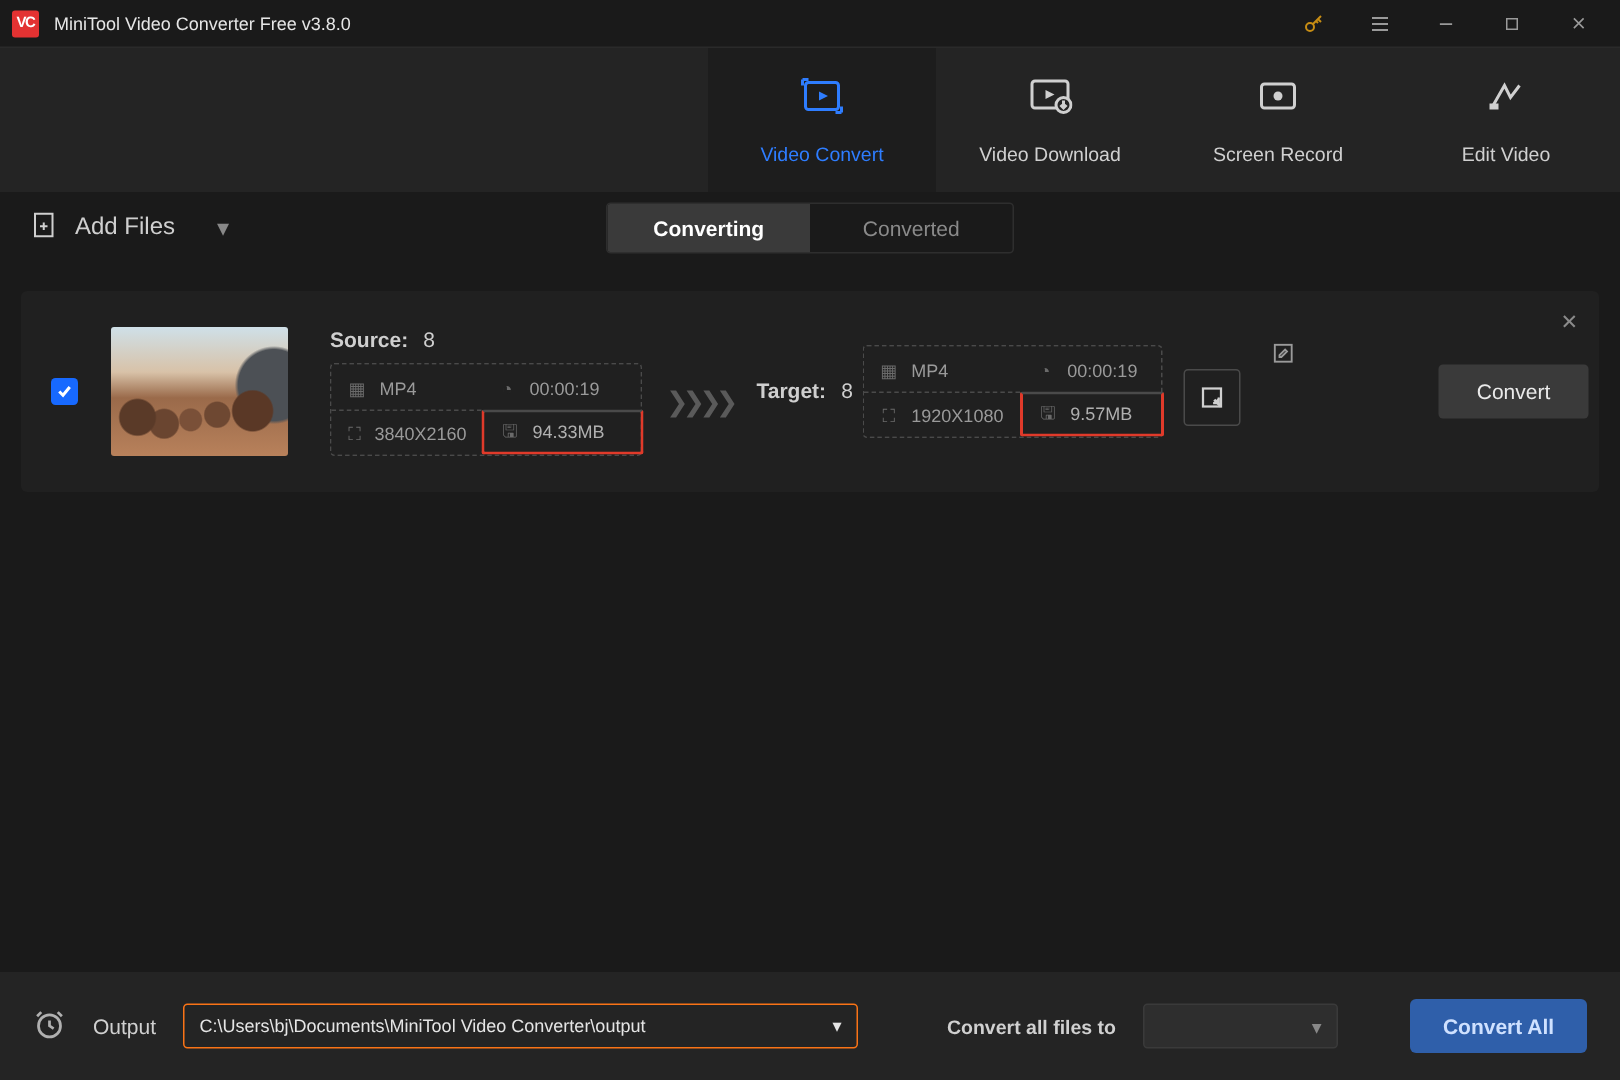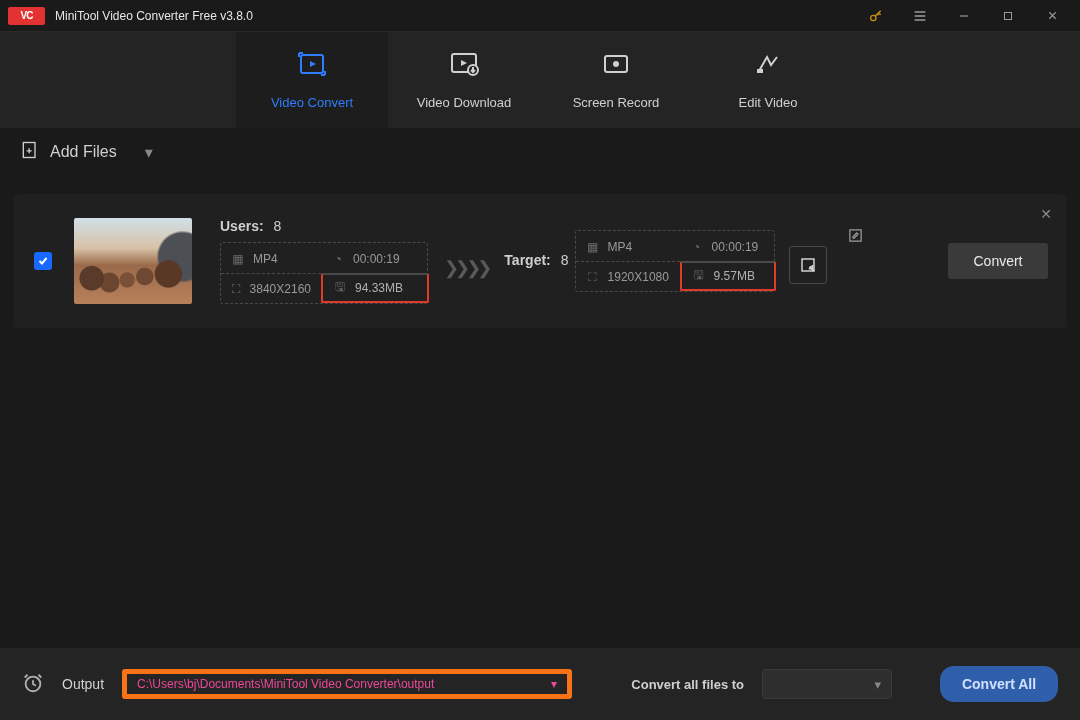--- a/index.html
+++ b/index.html
@@ -16,39 +16,39 @@
   
   .titlebar {
     height: 32px;
     background: #1a1a1a;
     border-bottom: 1px solid #2a2a2a;
     display: flex;
     align-items: center;
     padding: 0 6px 0 8px;
   }
   .app-logo {
-    width: 37px; height: 18px; background: #e33232; border-radius: 2px;
+    width: 18px; height: 18px; background: #e33232; border-radius: 2px;
     display: flex; align-items: center; justify-content: center;
     color: #fff; font-size: 10px; font-weight: bold; letter-spacing: -1px;
     margin-right: 10px;
   }
   .app-title { color: #e6e6e6; font-size: 12px; flex: 1; }
   .titlebar-btn {
     width: 44px; height: 30px; display: flex; align-items: center; justify-content: center;
     cursor: pointer; color: #9a9a9a;
   }
   .key-icon { color: #c78d14; }
 
   
   .main-tabs {
     height: 96px;
     background: #242424;
     display: flex;
     align-items: stretch;
-    justify-content: center;
+    justify-content: flex-end;
     gap: 0;
   }
   .main-tab {
     width: 152px;
     display: flex;
     flex-direction: column;
     align-items: center;
     justify-content: center;
     gap: 12px;
     cursor: pointer;
@@ -137,49 +137,49 @@
   .target-block { display: flex; flex-direction: row; gap: 6px; position: relative; }
   .edit-icon { position: absolute; top: -2px; right: -36px; color: #9a9a9a; cursor: pointer; }
   .sel-box {
     width: 38px; height: 38px; border: 1px solid #4a4a4a; border-radius: 3px;
     display: flex; align-items: center; justify-content: center; color: #d0d0d0;
     cursor: pointer; margin-top: 16px; margin-left: 14px;
   }
 
   .item .close { position: absolute; top: 12px; right: 14px; color: #8a8a8a; cursor: pointer; font-size: 14px;}
   .convert-btn {
-    position: absolute; right: 18px; top: 50%; transform: translateY(-50%);
+    position: absolute; right: 7px; top: 50%; transform: translateY(-50%);
     width: 100px; height: 36px; background: #3a3a3a; border-radius: 3px;
     display: flex; align-items: center; justify-content: center;
     color: #eaeaea; cursor: pointer; font-size: 14px; font-weight: 500;
   }
 
   
   .bottom {
     height: 72px;
     background: #242424;
     display: flex; align-items: center;
     padding: 0 22px;
     gap: 18px;
   }
   .clock { color: #b0b0b0; }
   .out-label { color: #d0d0d0; font-size: 14px; }
   .out-path {
-    flex: 0 0 450px; height: 30px; border: 5px solid #f97316; border-radius: 3px;
-    display: flex; align-items: center; padding: 0 10px; color: #ec4899; font-size: 12px;
+    flex: 0 0 450px; height: 30px; border: 1px solid #f97316; border-radius: 3px;
+    display: flex; align-items: center; padding: 0 10px; color: #e5e5e5; font-size: 12px;
     cursor: pointer; justify-content: space-between;
   }
   .spacer { flex: 1; }
   .allfiles-label { color: #d0d0d0; font-size: 13px; font-weight: bold; }
   .allfiles-dd {
     width: 130px; height: 30px; border: 1px solid #3a3a3a; border-radius: 3px; background:#2e2e2e;
     display: flex; align-items: center; justify-content: flex-end; padding: 0 10px; cursor: pointer; color:#888;
   }
   .convert-all {
-    width: 118px; height: 36px; background: #2f5faa; color: #cfe1ff; border-radius: 14px;
+    width: 118px; height: 36px; background: #2f5faa; color: #cfe1ff; border-radius: 4px;
     display: flex; align-items: center; justify-content: center; cursor: pointer; font-size: 14px; font-weight: 600;
     margin-left: 30px;
   }
 
   
   .src-grid { width: 208px; grid-template-columns: 100px 108px; }
   .tgt-grid { width: 200px; grid-template-columns: 104px 96px; }
 </style>
 </head>
 <body>
@@ -262,34 +262,38 @@
   <div class="add-files">
     <span>
       <svg width="20" height="20" viewBox="0 0 24 24" fill="none" stroke="#cfcfcf" stroke-width="1.6">
           <rect x="4" y="3" width="14" height="18"></rect>
           <path d="M11 10v6M8 13h6"></path>
         </svg>
     </span>
     <span>Add Files</span>
     <span class="dd">▾</span>
   </div>
+  <div class="seg">
+    <div class="seg-btn active">Converting</div>
+    <div class="seg-btn inactive">Converted</div>
+  </div>
 </div>
 
 <div class="content">
   <div class="item">
     <div class="chk">
       <svg width="12" height="12" viewBox="0 0 24 24" fill="none" stroke="#fff" stroke-width="4">
           <path d="M5 12l5 5 9-11"></path>
         </svg>
     </div>
     <div class="thumb"></div>
 
     <div class="info-block">
       <div class="info-title">
-        <span class="lab">Users:</span>
+        <span class="lab">Source:</span>
         <span>8</span>
       </div>
       <div class="info-grid src-grid">
         <div class="cell">
             <span class="ic">▦</span>
             <span>MP4</span>
           </div>
         <div class="cell">
             <span class="ic">◔</span>
             <span>00:00:19</span>

